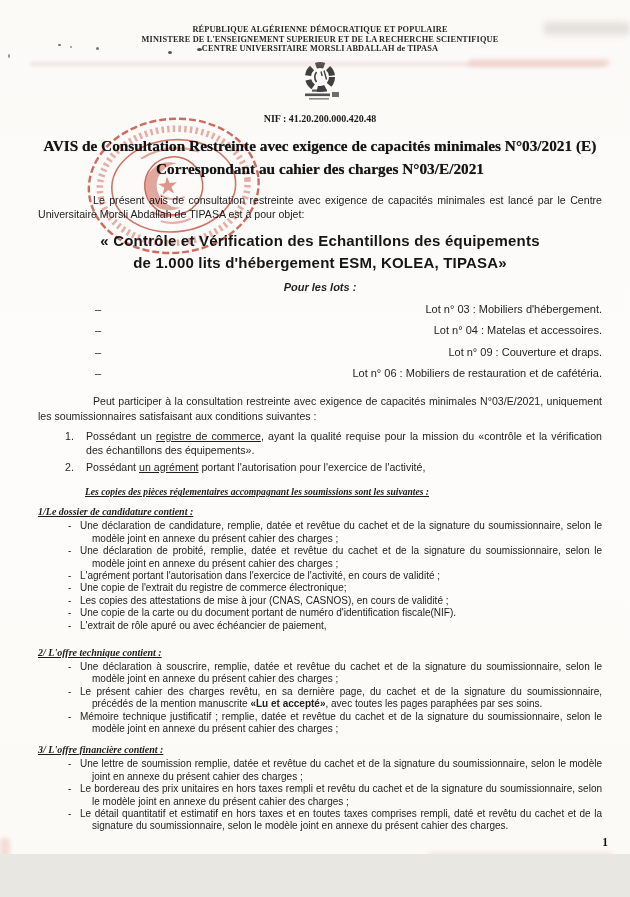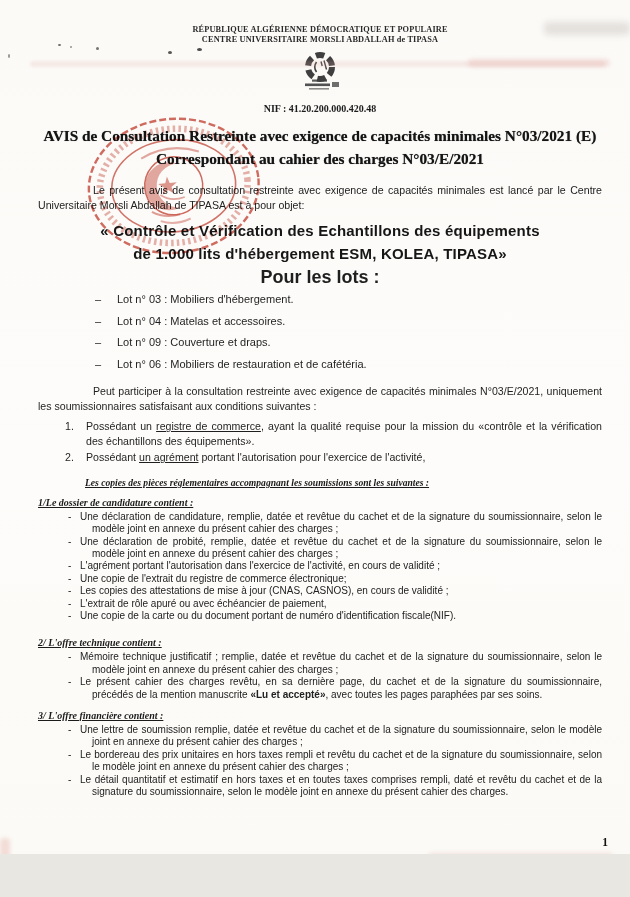--- a/index.html
+++ b/index.html
@@ -18,24 +18,24 @@
 
   .title{margin-top:10px;text-align:center;font-family:"Liberation Serif",serif;
          font-weight:bold;font-size:15.3px;line-height:23px;color:#141414;
          text-shadow:0 0 .7px rgba(25,25,25,.65);}
 
   .intro{margin-top:13px;font-size:10.6px;line-height:14.5px;text-align:justify;
          text-indent:55px;color:#222;}
 
   .object{margin-top:8px;text-align:center;font-weight:bold;font-size:15px;
           line-height:22.5px;letter-spacing:.2px;color:#161616;}
-  .lots-heading{margin-top:5px;text-align:center;font-weight:bold;font-size:18px;line-height:15px;}
+  .lots-heading{margin-top:5px;text-align:center;font-weight:bold;font-size:11px;line-height:15px;font-style:italic;}
 
   ul.lots{margin:4px 0 0 0;padding:0 0 0 57px;list-style:none;font-size:11px;line-height:21.5px;}
-  ul.lots li{position:relative;padding-left:22px;}
+  ul.lots li{position:relative;padding-left:22px;text-align:right;}
   ul.lots li::before{content:"\2013";position:absolute;left:0;}
 
   .participate{margin-top:9px;font-size:10.6px;line-height:15px;text-align:justify;text-indent:55px;}
 
   ol.conds{margin:5px 0 0 0;padding:0 0 0 27px;list-style:none;font-size:10.6px;line-height:14.5px;}
   ol.conds li{position:relative;padding-left:21px;margin-bottom:2px;text-align:justify;}
   ol.conds .num{position:absolute;left:0;}
   .key{font-weight:normal;text-decoration:underline;}
 
   .note{margin:12px 0 0 47px;font-family:"Liberation Serif",serif;font-weight:bold;
@@ -65,20 +65,21 @@
 </style>
 </head>
 <body>
 
 <div class="page">
 
   <div class="content">
 
     <div class="hdr">
       <div>RÉPUBLIQUE ALGÉRIENNE DÉMOCRATIQUE ET POPULAIRE</div>
+      <div>MINISTERE DE L'ENSEIGNEMENT SUPERIEUR ET DE LA RECHERCHE SCIENTIFIQUE</div>
       <div>CENTRE UNIVERSITAIRE MORSLI ABDALLAH de  TIPASA</div>
     </div>
 
     <div class="logo-row">
       <span>
         <svg width="58" height="46" viewBox="0 0 58 46">
           <circle cx="29" cy="15" r="12" fill="none" stroke="#3f3f3f" stroke-width="6" stroke-dasharray="8.5 4.5"></circle>
           <path d="M25.5 10 q-3.5 5 0 10" stroke="#3f3f3f" stroke-width="1.6" fill="none"></path>
           <path d="M30 9.5 l1.2 4.5 M33 8.5 l2.5 9" stroke="#3f3f3f" stroke-width="1.4" fill="none"></path>
           <rect x="21" y="27.5" width="15" height="2.2" fill="#3f3f3f" opacity=".85"></rect>
@@ -126,30 +127,31 @@
     <div class="note">Les copies des pièces réglementaires accompagnant les soumissions sont les suivantes :</div>
 
     <div class="sec sec1">
       <div class="sec-heading">1/Le dossier de candidature contient :</div>
       <ul class="sec-items">
         <li>Une déclaration de candidature, remplie, datée et revêtue du cachet et de la signature du soumissionnaire, selon le modèle joint en annexe du présent cahier des charges ;</li>
         <li>Une déclaration de probité, remplie, datée et revêtue du cachet et de la signature du soumissionnaire, selon le modèle joint en annexe du présent cahier des charges ;</li>
         <li>L'agrément portant l'autorisation dans l'exercice de l'activité, en cours de validité ;</li>
         <li>Une copie de l'extrait du registre de commerce électronique;</li>
         <li>Les copies des attestations de mise à jour (CNAS, CASNOS), en cours de validité ;</li>
+        <li>Une copie de la carte ou du document portant de numéro d'identification fiscale(NIF).</li>
         <li>L'extrait de rôle apuré ou avec échéancier de paiement,</li>
-        <li>Une copie de la carte ou du document portant de numéro d'identification fiscale(NIF).</li>
       </ul>
     </div>
 
     <div class="sec sec2">
       <div class="sec-heading">2/ L'offre technique contient :</div>
       <ul class="sec-items">
+        <li>Une déclaration à souscrire, remplie, datée et revêtue du cachet et de la signature du soumissionnaire, selon le modèle joint en annexe du présent cahier des charges ;</li>
+        <li><span>Le présent cahier des charges revêtu, en sa dernière page, du cachet et de la signature du soumissionnaire, précédés de la mention manuscrite </span><b>«Lu et accepté»</b><span>, avec toutes les pages paraphées par ses soins.</span></li>
         <li>Mémoire technique justificatif ; remplie, datée et revêtue du cachet et de la signature du soumissionnaire, selon le modèle joint en annexe du présent cahier des charges ;</li>
-        <li><span>Le présent cahier des charges revêtu, en sa dernière page, du cachet et de la signature du soumissionnaire, précédés de la mention manuscrite </span><b>«Lu et accepté»</b><span>, avec toutes les pages paraphées par ses soins.</span></li>
       </ul>
     </div>
 
     <div class="sec sec3">
       <div class="sec-heading">3/ L'offre financière contient :</div>
       <ul class="sec-items">
         <li>Une lettre de soumission remplie, datée et revêtue du cachet et de la signature du soumissionnaire, selon le modèle joint en annexe du présent cahier des charges ;</li>
         <li>Le bordereau des prix unitaires en hors taxes rempli et revêtu du cachet et de la signature du soumissionnaire, selon le modèle joint en annexe du présent cahier des charges ;</li>
         <li>Le détail quantitatif et estimatif en hors taxes et en toutes taxes comprises rempli, daté et revêtu du cachet et de la signature du soumissionnaire, selon le modèle joint en annexe du présent cahier des charges.</li>
       </ul>

